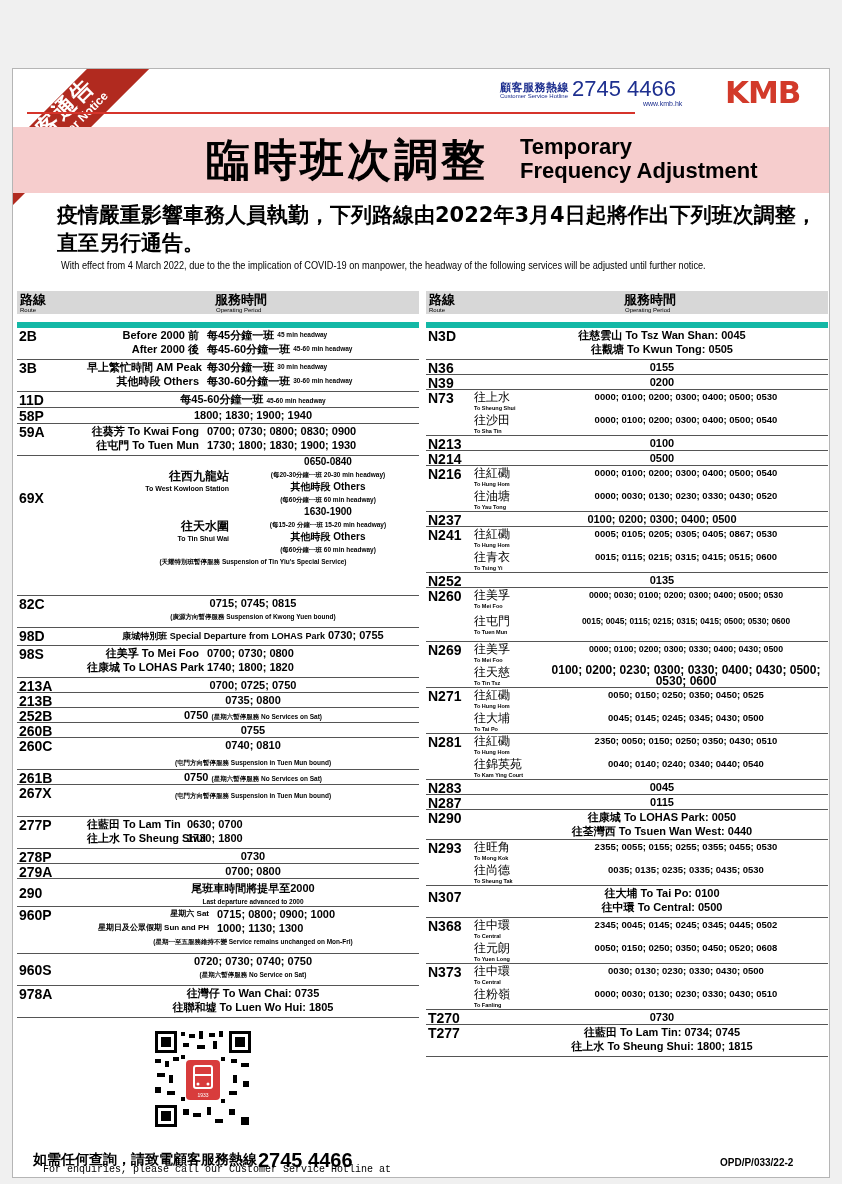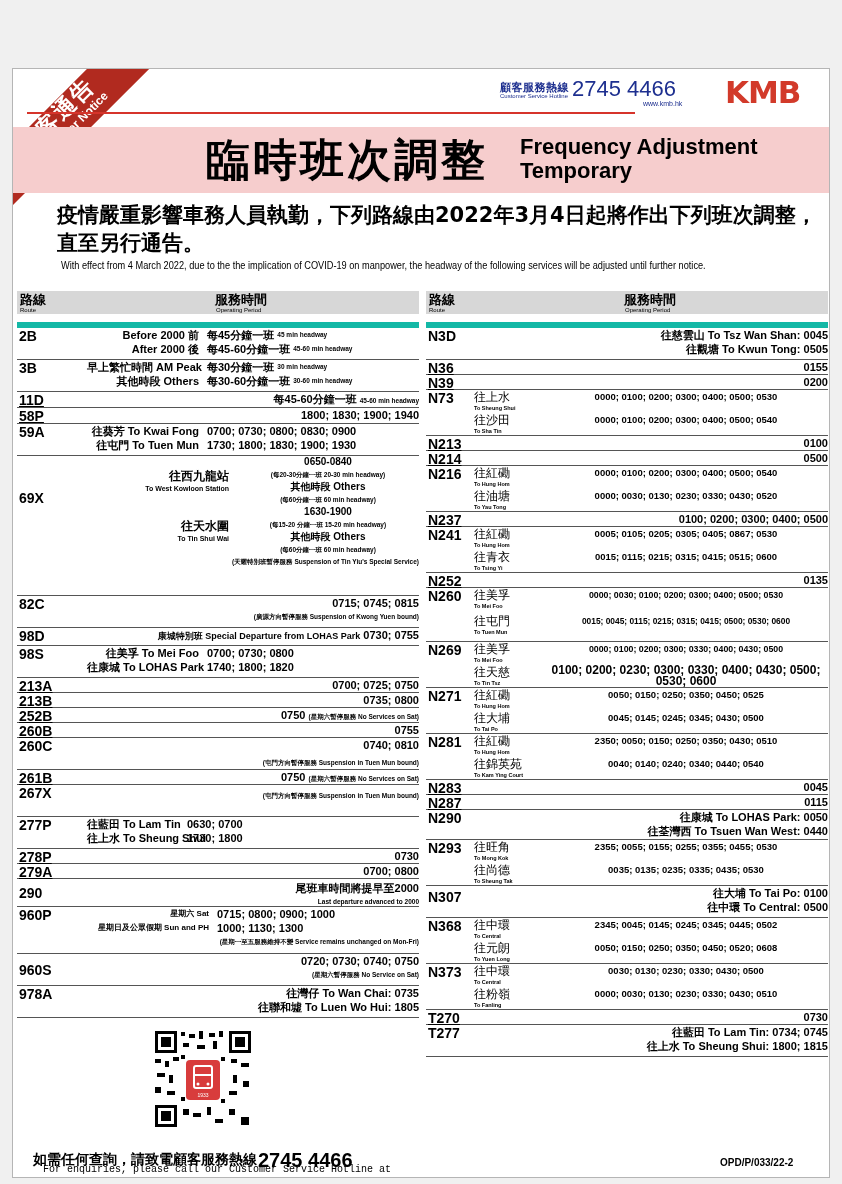--- a/index.html
+++ b/index.html
@@ -27,24 +27,24 @@
   .col.left { left: 4px; }
   .col.right { left: 413px; }
   .col-header { background: #d7d7d7; height: 25px; position: relative; border-bottom: 2px solid #fff; }
   .hdr-route-zh { position: absolute; left: 3px; top: 2px; font-size: 13px; font-weight: bold; line-height: 14px; }
   .hdr-route-en { position: absolute; left: 3px; top: 16px; font-size: 6px; line-height: 7px; }
   .hdr-op-zh { position: absolute; left: 198px; top: 2px; font-size: 13px; font-weight: bold; line-height: 14px; }
   .hdr-op-en { position: absolute; left: 199px; top: 16px; font-size: 6px; line-height: 7px; }
   .rows { border-top: 6px solid #14b8a6; margin-top: 6px; }
   .row { position: relative; border-bottom: 1.5px solid #555; display: flex; }
   .route { width: 70px; font-size: 14px; font-weight: bold; padding-left: 2px; line-height: 16px; flex-shrink: 0; }
-  .route.u { text-decoration: underline; }
+  .route.u { }
   .body { flex: 1; font-size: 11px; font-weight: bold; line-height: 14px; }
   .sub { font-size: 6.5px; font-weight: bold; }
-  .c { text-align: right; }
+  .c { text-align: center; }
   .line { display: flex; align-items: center; }
   .lbl { width: 120px; text-align: right; padding-right: 8px; font-size: 11px; white-space: nowrap; }
   .val { font-size: 11px; white-space: nowrap; }
   .dest { width: 70px; flex-shrink: 0; font-size: 12px; font-weight: normal; line-height: 14px; }
   .dest .en { display: block; font-size: 5.5px; font-weight: bold; line-height: 9px; }
   .times { flex: 1; text-align: center; font-size: 9.5px; font-weight: bold; line-height: 14px; }
   .qr { position: absolute; left: 140px; top: 960px; width: 100px; height: 100px; }
   .footer-zh { position: absolute; left: 20px; top: 1082px; font-size: 14px; font-weight: bold; line-height: 16px; }
   .footer-en { position: absolute; left: 30px; top: 1096px; font-size: 10px; line-height: 9px; font-family: Liberation Mono, monospace; }
   .footer-num { position: absolute; left: 245px; top: 1080px; font-size: 20px; font-weight: bold; }
@@ -67,22 +67,22 @@
       <span class="hotline-en">Customer Service Hotline</span>
     </div>
     <span class="hotline-num">2745 4466</span>
   </div>
   <div class="website">www.kmb.hk</div>
   <div class="kmb-logo">KMB</div>
 
   <div class="banner"></div>
   <div class="title-zh">臨時班次調整</div>
   <div class="title-en">
+    <div>Temporary</div>
     <div>Frequency Adjustment</div>
-    <div>Temporary</div>
   </div>
 
   <div class="intro-zh">疫情嚴重影響車務人員執勤，下列路線由2022年3月4日起將作出下列班次調整，直至另行通告。</div>
   <div class="intro-en">With effect from 4 March 2022, due to the the implication of COVID-19 on manpower, the headway of the following services will be adjusted until further notice.</div>
 
   <div class="col left">
     <div class="col-header">
       <span class="hdr-route-zh">路線</span>
       <span class="hdr-route-en">Route</span>
       <span class="hdr-op-zh">服務時間</span>

